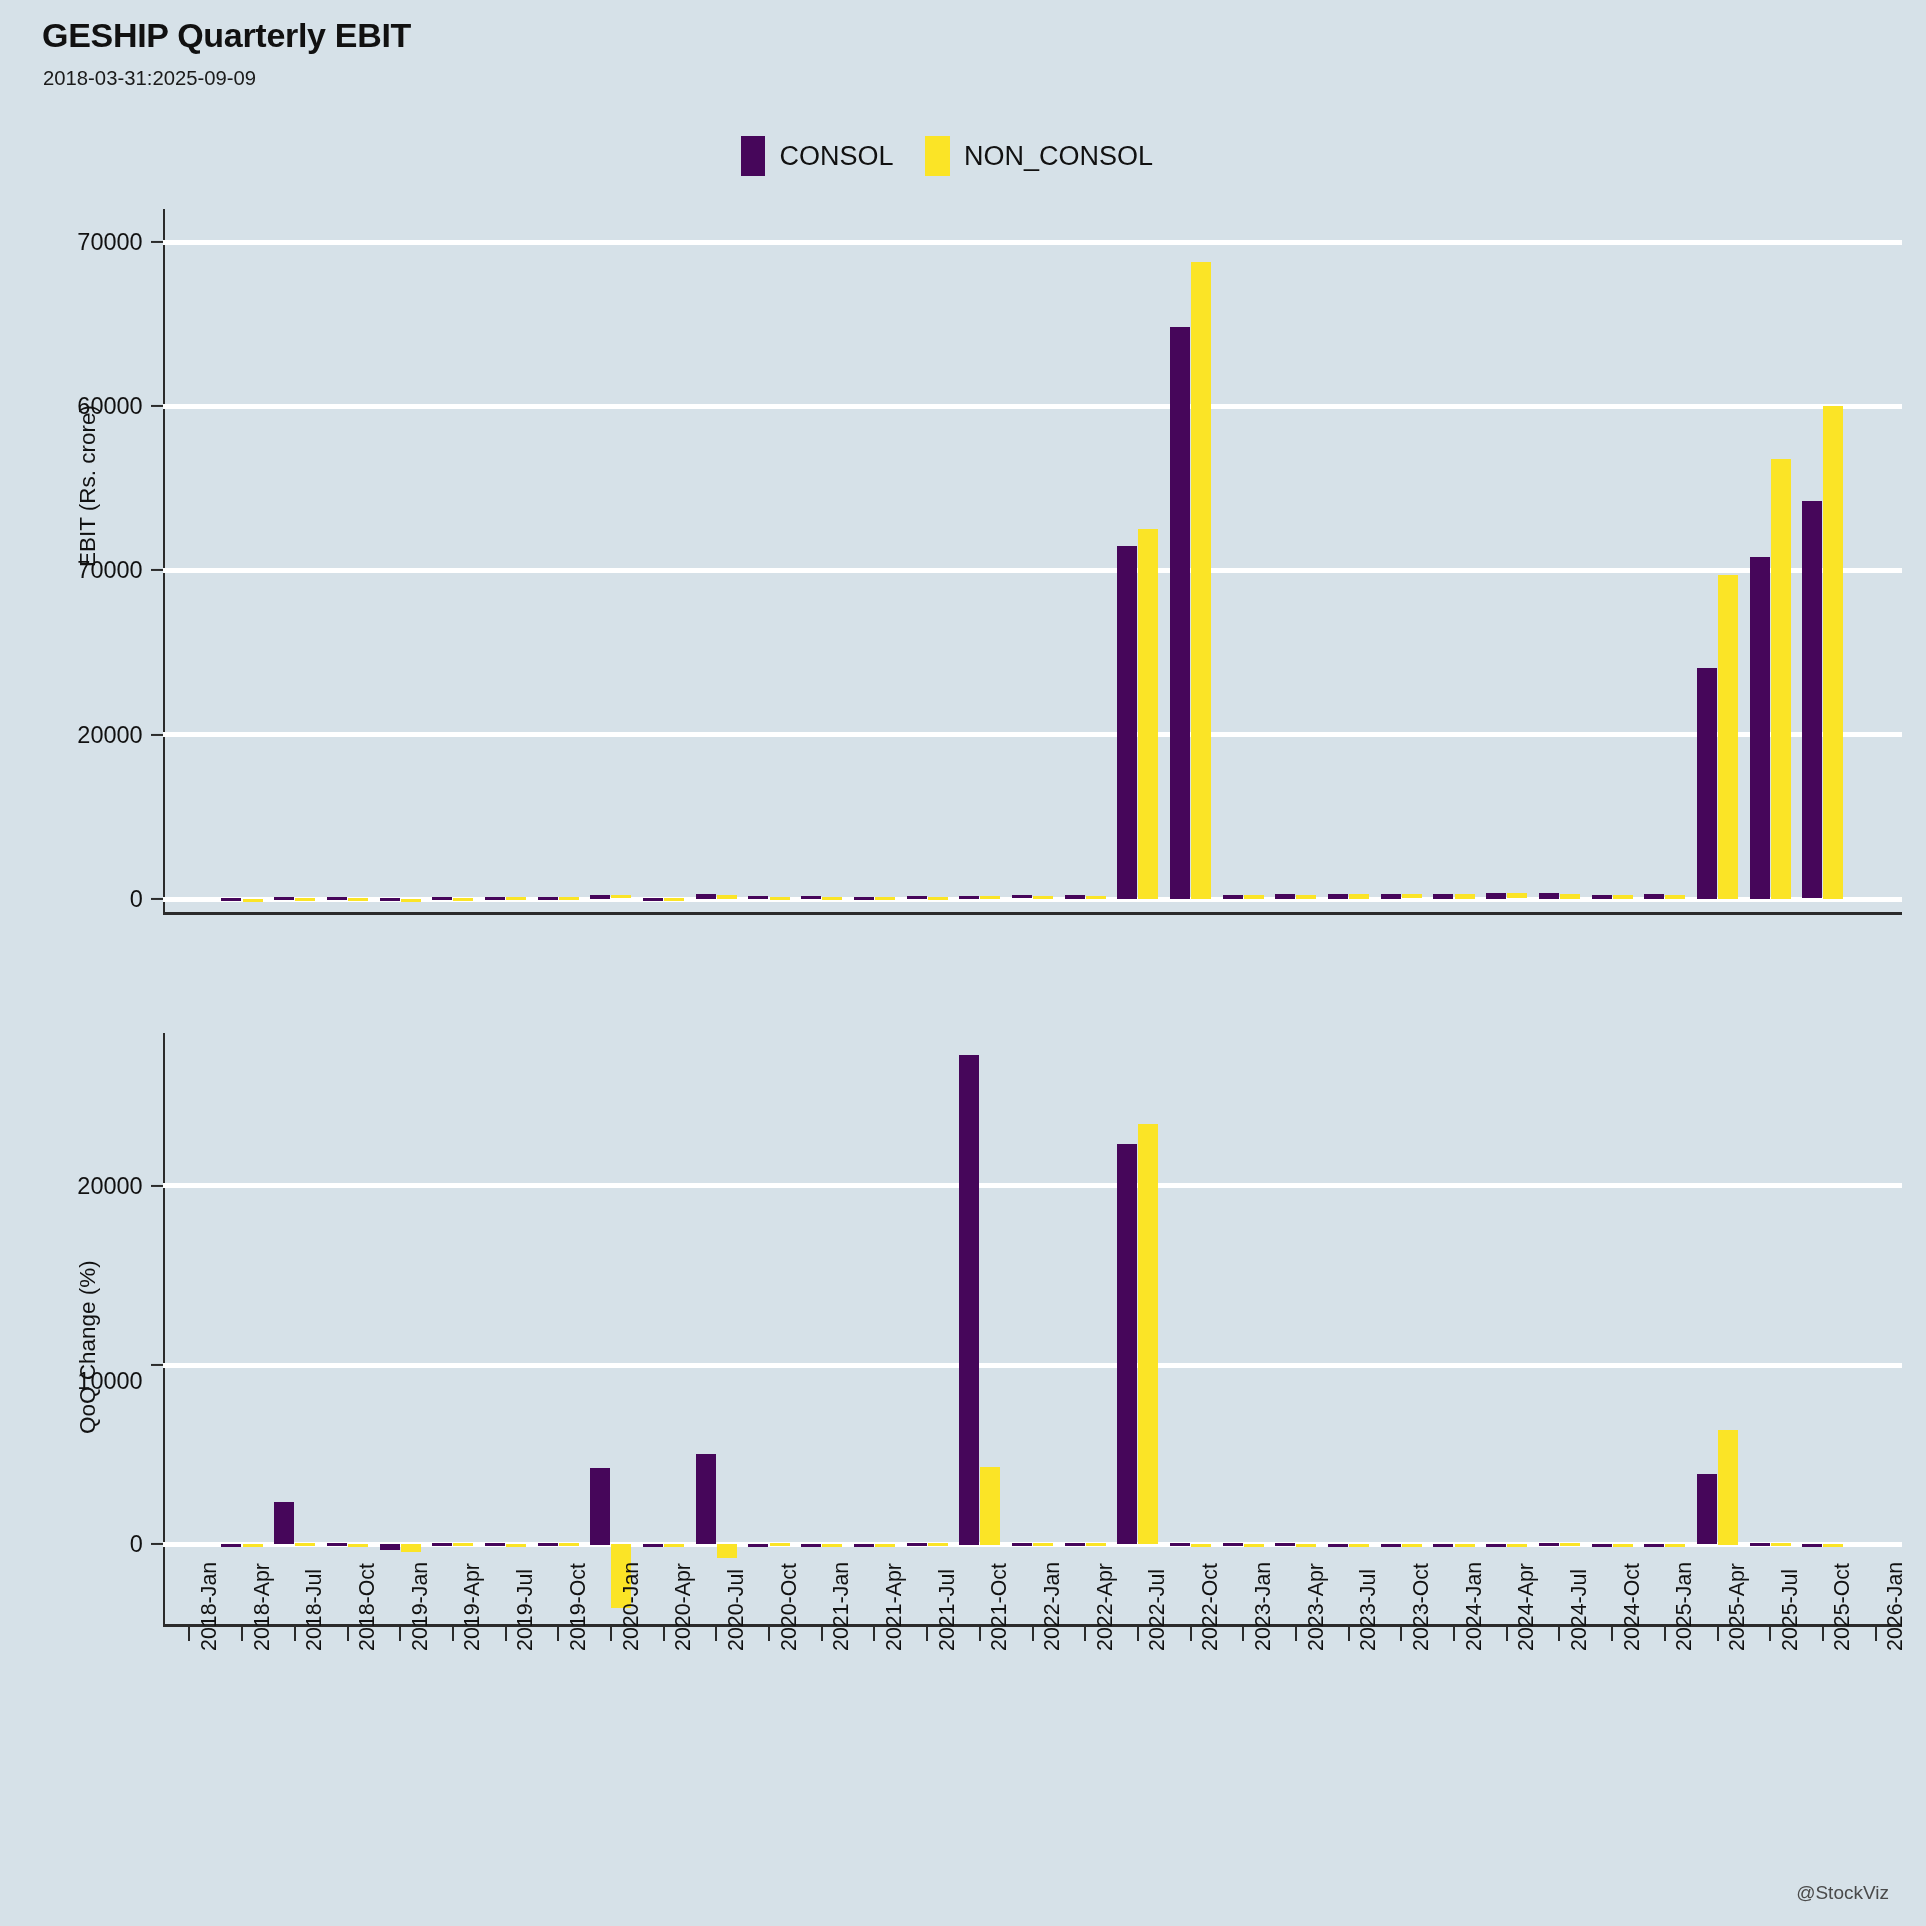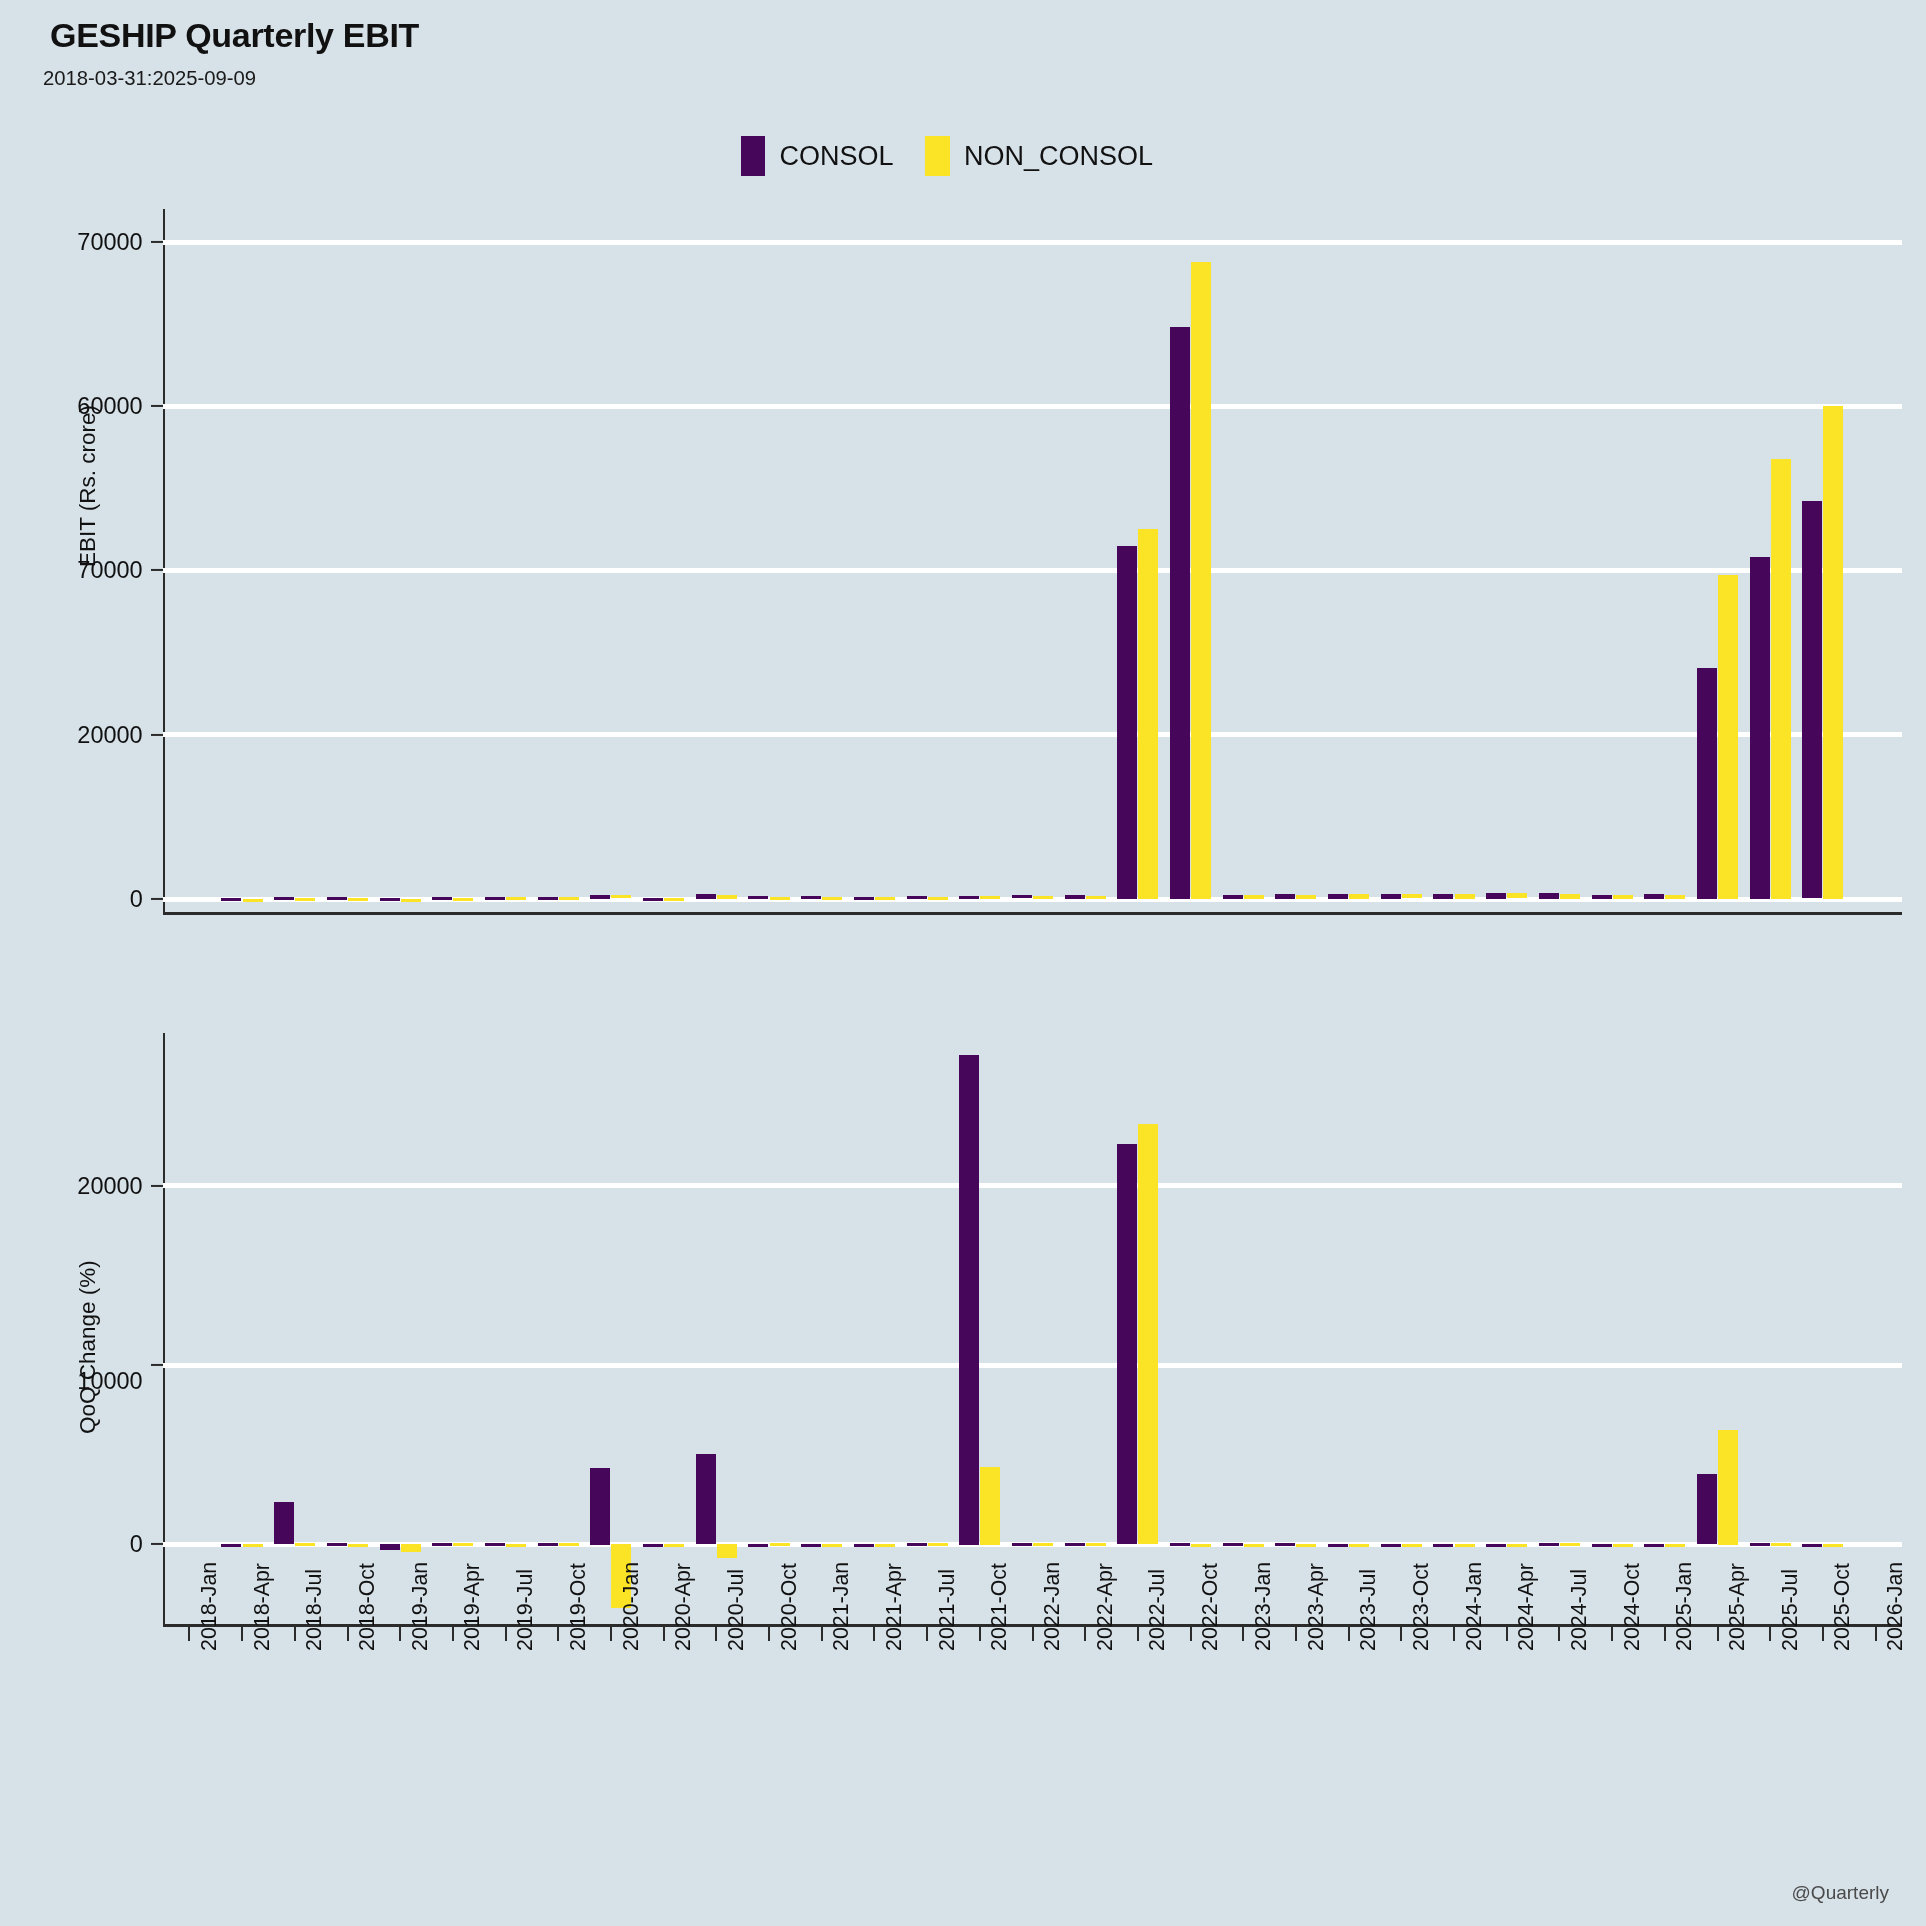--- a/index.html
+++ b/index.html
@@ -8,21 +8,21 @@
     background:#d6e1e8;
     font-family:"Liberation Sans", sans-serif;
     color:#111111;
     overflow:hidden;
     position:relative;
   }
 
   .title{
     position:absolute; left:42px; top:16px;
     font-size:34px; font-weight:bold; letter-spacing:-0.3px;
-    color:#111111; white-space:nowrap;margin-left:8px;
+    color:#111111; white-space:nowrap;
   }
   .subtitle{
     position:absolute; left:43px; top:67px;
     font-size:20.3px; color:#1a1a1a; white-space:nowrap;
   }
 
   
   .legend{
     position:absolute; left:0; right:0; top:136px;
     display:flex; justify-content:center; align-items:center; gap:0px;
@@ -331,14 +331,14 @@
     <div class="xtickmark" style="left: 1717px; top: 1627px; height: 14px;"></div>
     <div class="xlabel" style="left: 1725px; top: 1651px;">2025-Apr</div>
     <div class="xtickmark" style="left: 1769px; top: 1627px; height: 14px;"></div>
     <div class="xlabel" style="left: 1778px; top: 1651px;">2025-Jul</div>
     <div class="xtickmark" style="left: 1822px; top: 1627px; height: 14px;"></div>
     <div class="xlabel" style="left: 1830px; top: 1651px;">2025-Oct</div>
     <div class="xtickmark" style="left: 1875px; top: 1627px; height: 14px;"></div>
     <div class="xlabel" style="left: 1883px; top: 1651px;">2026-Jan</div>
   </div>
 
-<div class="watermark">@Quarterly</div>
+<div class="watermark">@StockViz</div>
 
 
 </body></html>

